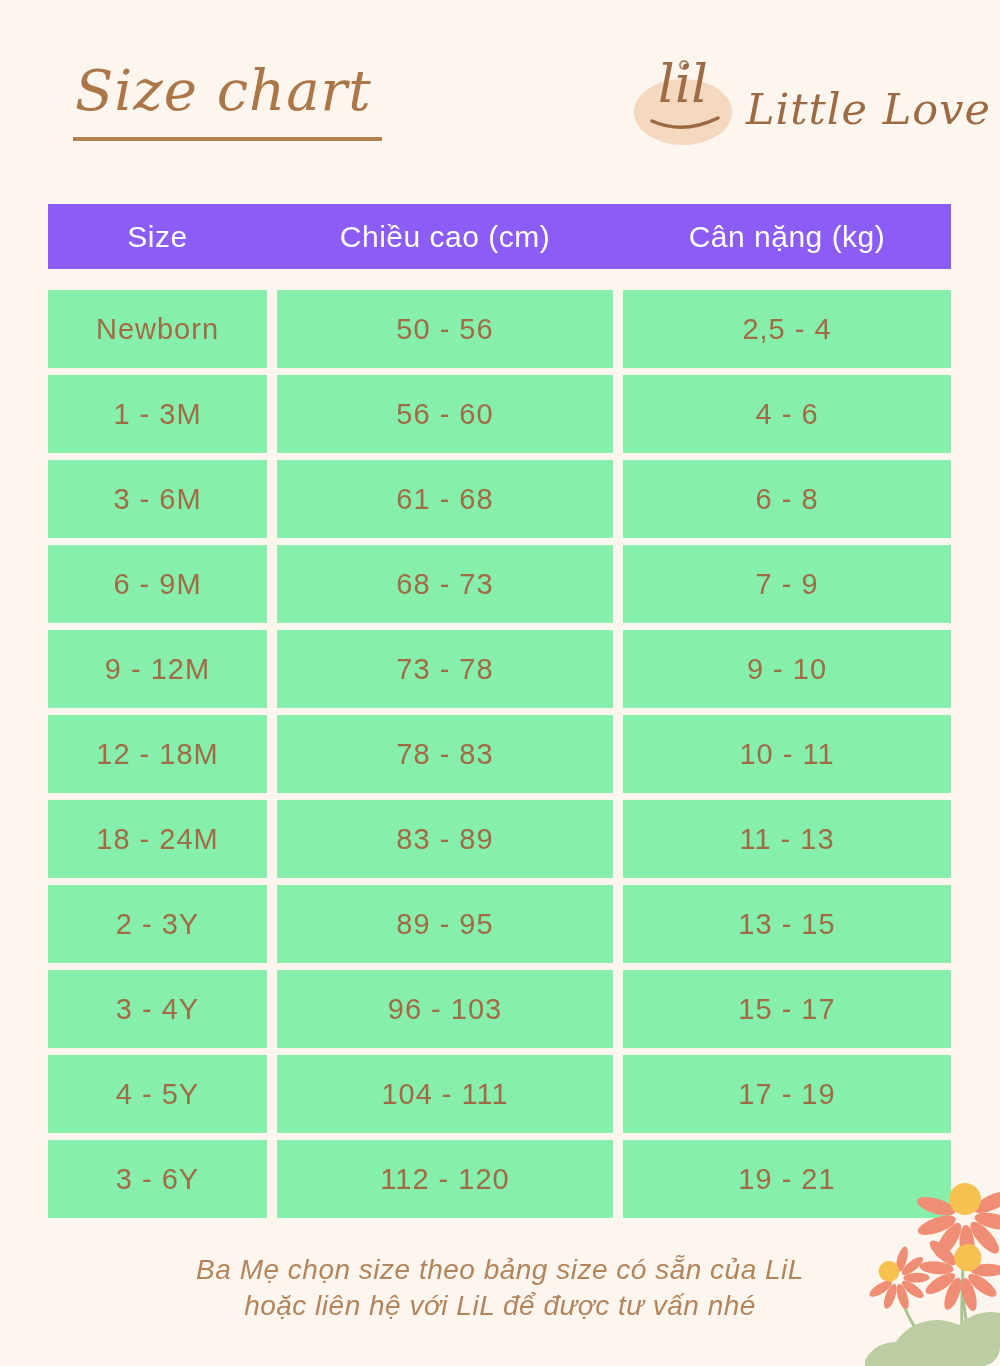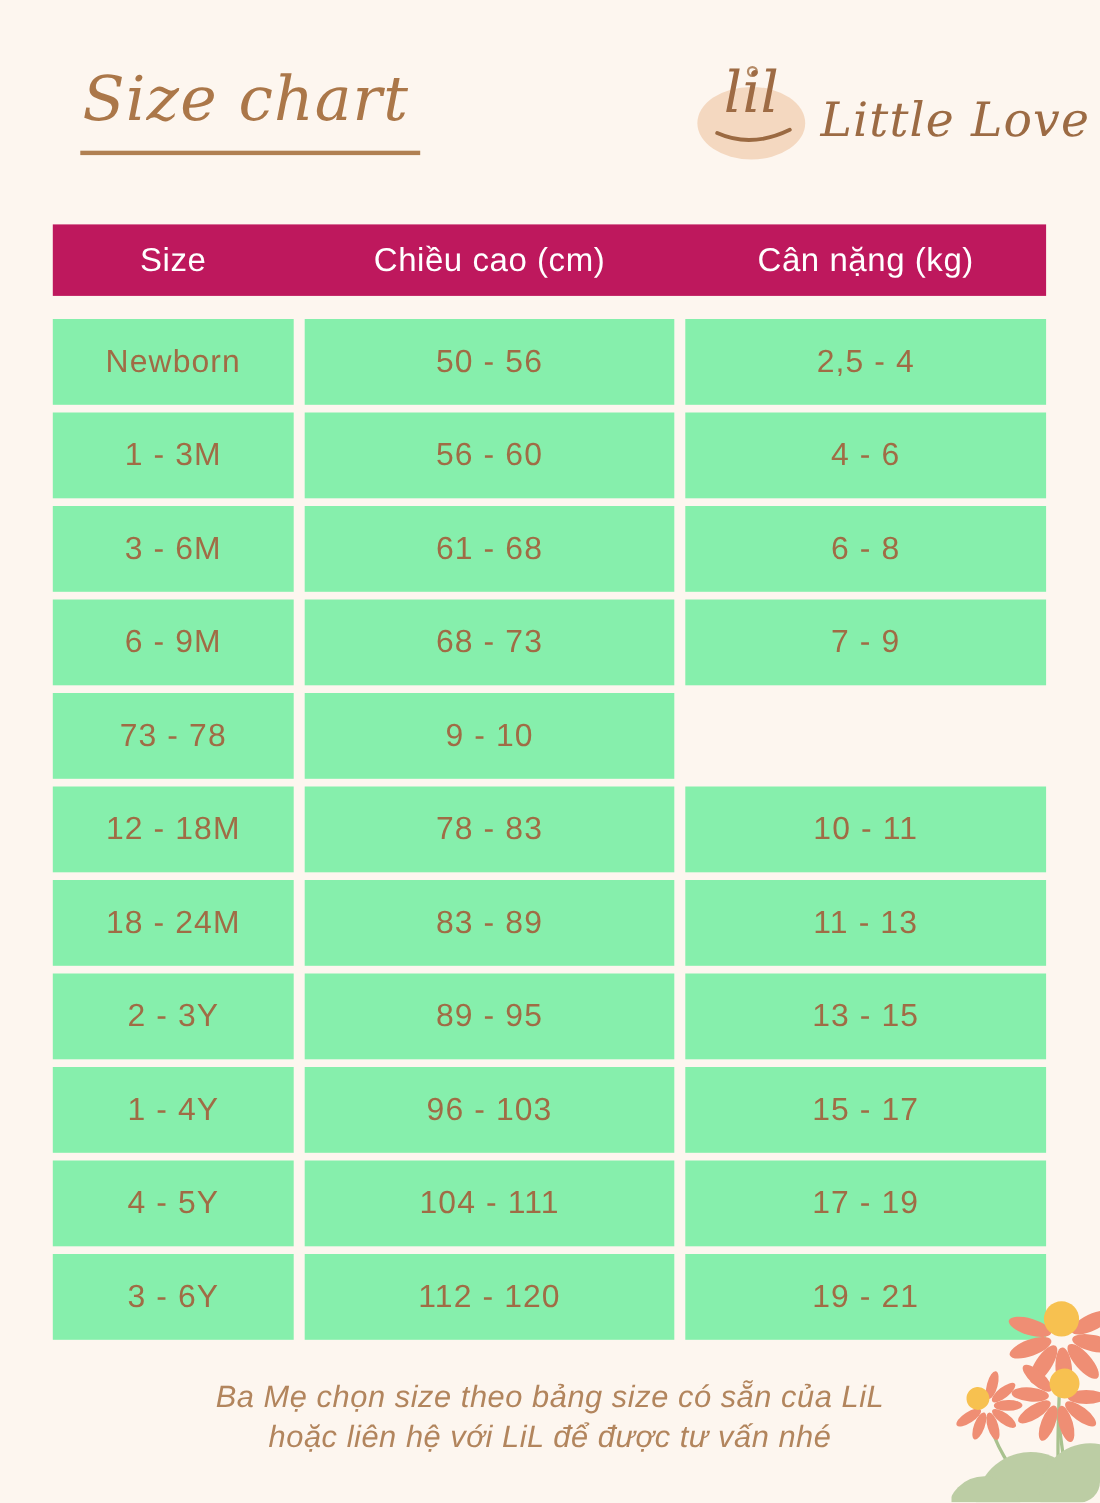--- a/index.html
+++ b/index.html
@@ -33,21 +33,21 @@
   }
   .brandname {
     font-family:"DejaVu Serif", serif; font-style:italic;
     font-size:43px; fill:#9c6b44; letter-spacing:1px;
   }
 
   
   .size-table { position:absolute; left:48px; top:204px; width:903px; }
   .thead {
     display:grid; grid-template-columns:219px 336px 328px; column-gap:10px;
-    background:#be185d; height:65px; align-items:center;
+    background:#8b5cf6; height:65px; align-items:center;
   }
   .th {
     text-align:center; color:#ffffff; font-size:30px; letter-spacing:0.5px;
   }
   .tbody { margin-top:21px; display:grid; row-gap:7px; }
   .trow {
     display:grid; grid-template-columns:219px 336px 328px; column-gap:10px;
   }
   .td {
     height:78px; background:#86efac;
@@ -106,20 +106,21 @@
       <div class="td">6 - 8</div>
     </div>
 
     <div class="trow">
       <div class="td">6 - 9M</div>
       <div class="td">68 - 73</div>
       <div class="td">7 - 9</div>
     </div>
 
     <div class="trow">
+      <div class="td">9 - 12M</div>
       <div class="td">73 - 78</div>
       <div class="td">9 - 10</div>
     </div>
 
     <div class="trow">
       <div class="td">12 - 18M</div>
       <div class="td">78 - 83</div>
       <div class="td">10 - 11</div>
     </div>
 
@@ -129,21 +130,21 @@
       <div class="td">11 - 13</div>
     </div>
 
     <div class="trow">
       <div class="td">2 - 3Y</div>
       <div class="td">89 - 95</div>
       <div class="td">13 - 15</div>
     </div>
 
     <div class="trow">
-      <div class="td">1 - 4Y</div>
+      <div class="td">3 - 4Y</div>
       <div class="td">96 - 103</div>
       <div class="td">15 - 17</div>
     </div>
 
     <div class="trow">
       <div class="td">4 - 5Y</div>
       <div class="td">104 - 111</div>
       <div class="td">17 - 19</div>
     </div>
 

